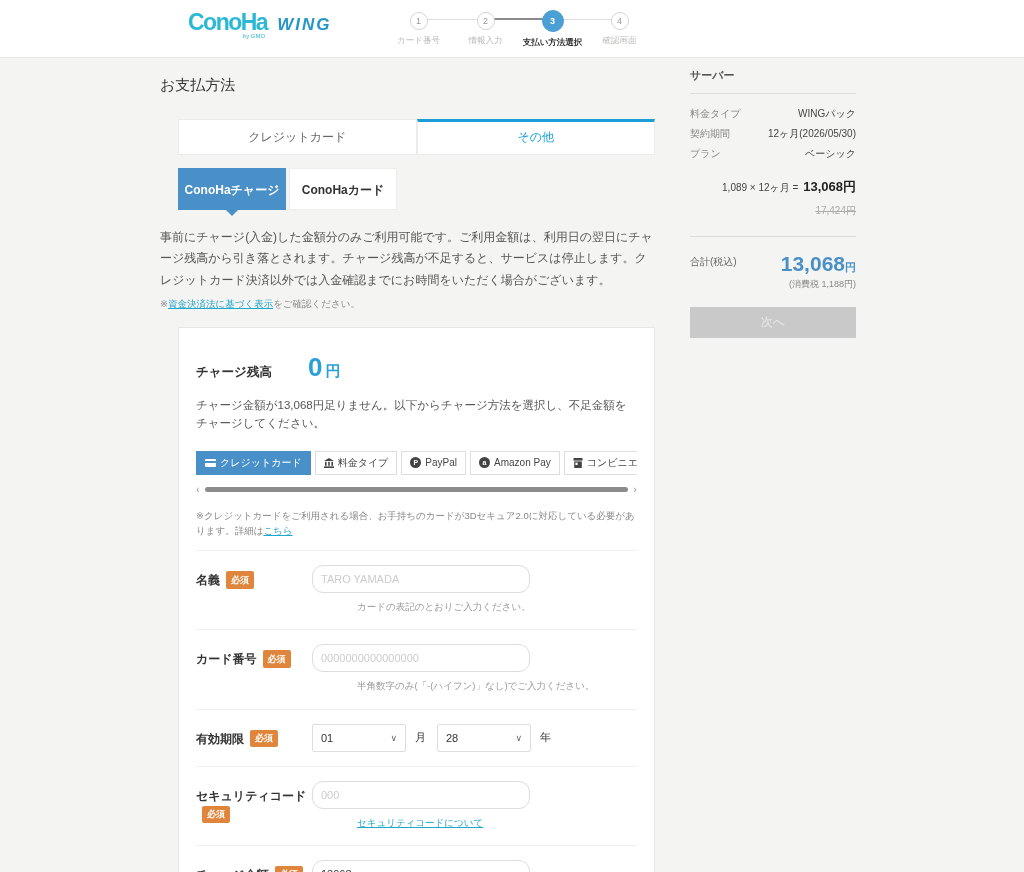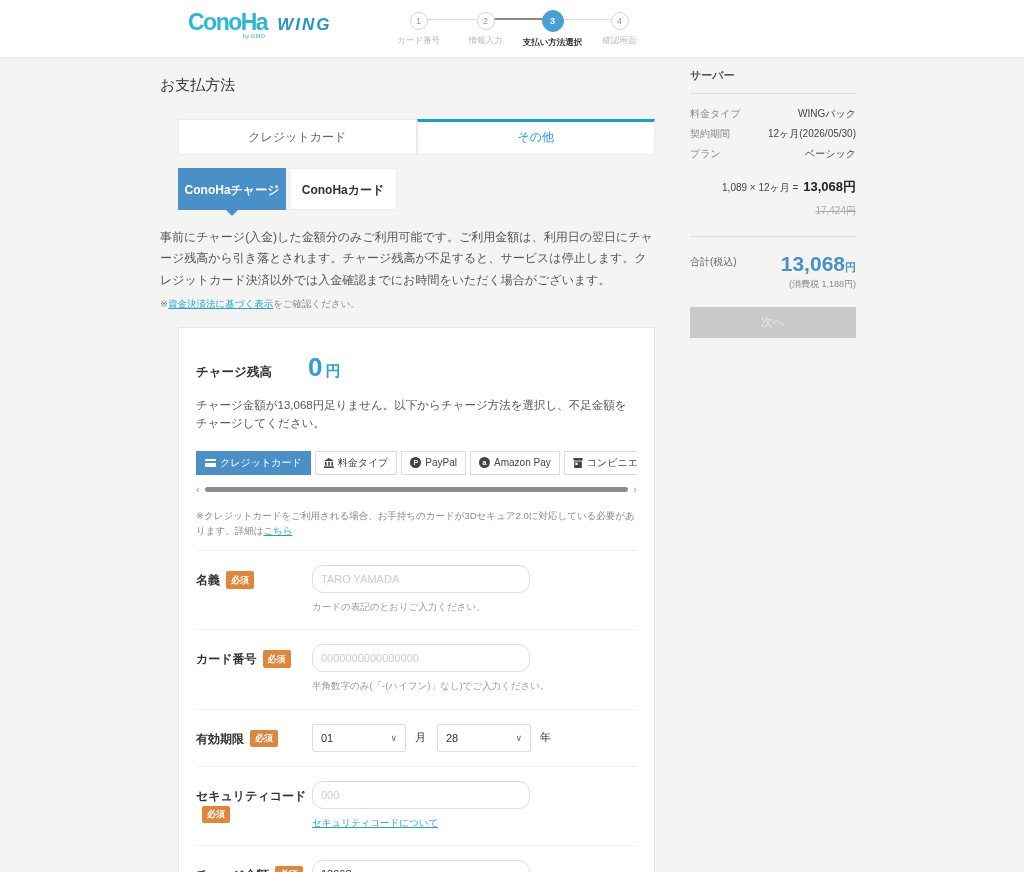--- a/index.html
+++ b/index.html
@@ -55,21 +55,21 @@
   .hscroll-arrow { font-size:11px; color:#999; line-height:1; cursor:pointer; }
   .hscroll-track { flex:1; height:5px; border-radius:3px; background:#8c8c8c; cursor:pointer; }
   .secure-note { margin-top:13px; font-size:9.5px; color:#888; line-height:1.6; }
   .fields { margin-top:12px; }
   .field { display:flex; padding:14px 0; border-top:1px solid #f0f0ee; }
   .field-label { width:116px; font-size:12px; font-weight:bold; color:#333; padding-top:6px; line-height:1.6; }
   .badge { display:inline-block; background:#e0863c; color:#fff; font-size:9px; font-weight:bold; padding:1.5px 5px; border-radius:2px; margin-left:6px; vertical-align:1.5px; }
   .field-control { flex:1; }
   .tinput { width:218px; height:28px; border:1px solid #ddd; border-radius:11px; padding:0 8px; font-size:11px; color:#333; background:#fff; }
   .tinput::placeholder { color:#ccc; }
-  .helper { font-size:9.5px; color:#999; margin-top:6px; line-height:1.7; }
+  .helper { font-size:9.5px; color:#999; margin-top:6px; line-height:1.7;margin-left:45px; }
   .select-box { display:inline-flex; justify-content:space-between; align-items:center; width:94px; height:28px; border:1px solid #ddd; border-radius:2px; padding:0 8px; font-size:11px; color:#333; background:#fff; cursor:pointer; }
   .select-chevron { font-size:9px; color:#666; }
   .select-suffix { font-size:11px; color:#333; margin:0 11px 0 9px; }
   .mini-link { font-size:9.5px; }
 
   
   .sidebar { position:absolute; left:690px; top:68px; width:166px; }
   .sb-title { font-size:11px; font-weight:bold; color:#555; padding-bottom:10px; border-bottom:1px solid #ddd; }
   .sb-rows { padding:10px 0 2px; }
   .sb-row { display:flex; justify-content:space-between; font-size:10px; line-height:2.0; }

